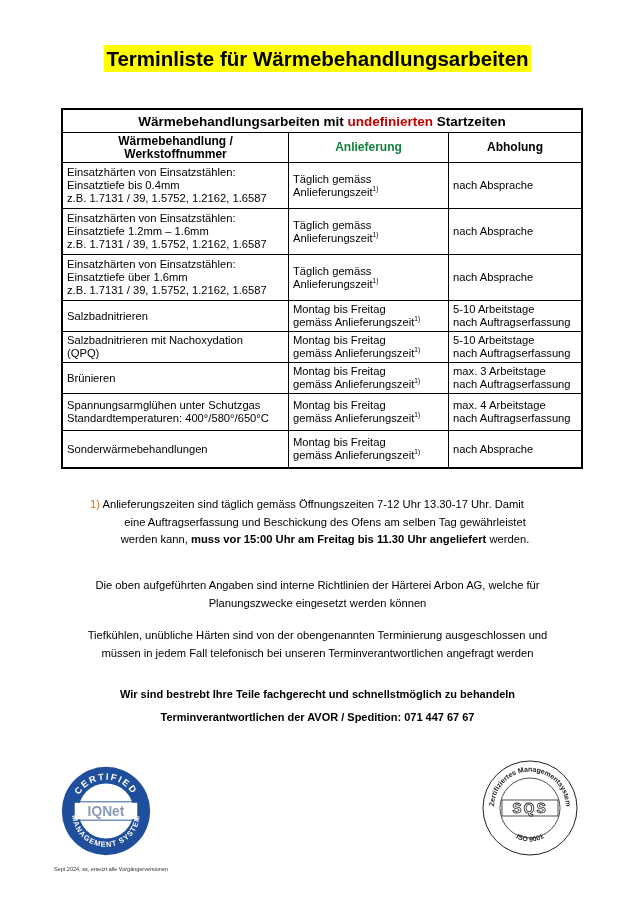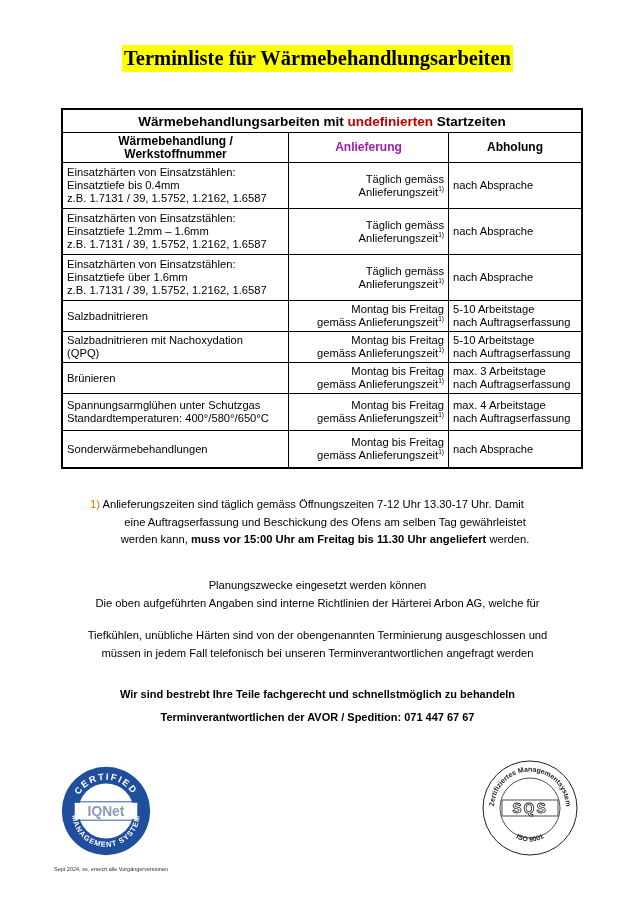--- a/index.html
+++ b/index.html
@@ -1,41 +1,41 @@
 <!DOCTYPE html>
 <html><head>
 <meta charset="utf-8">
 <style>
   html, body { margin: 0; padding: 0; background: #ffffff; }
   body {
     width: 635px; height: 899px; position: relative; overflow: hidden;
     font-family: "Liberation Sans", sans-serif; color: #000;
   }
-  .title-wrap { position: absolute; top: 45px; left: 0; width: 635px; text-align: center; font-family: Liberation Serif, serif; }
+  .title-wrap { position: absolute; top: 45px; left: 0; width: 635px; text-align: center; }
   .title {
     display: inline-block; background: #ffff00; font-weight: bold;
     font-size: 20.5px; padding: 1px 2px; line-height: 25px;
   }
   table.sched {
     position: absolute; left: 61px; top: 108px; width: 522px;
     border-collapse: collapse; border: 2px solid #000;
     font-size: 11.2px; line-height: 13px;
   }
   table.sched td, table.sched th { border: 1px solid #000; padding: 0 4px; }
   .caption-row th {
     font-size: 13.5px; font-weight: bold; text-align: center; height: 22px; padding: 0;
   }
   .red { color: #c00000; }
   .head-row th {
     font-size: 12px; font-weight: bold; text-align: center; height: 29px;
     border-bottom: 2px solid #000;
   }
-  .orange { color: #a21caf; }
+  .orange { color: #15803d; }
   td.c1 { width: 217px; text-align: left; }
-  td.c2 { width: 151px; text-align: right; }
+  td.c2 { width: 151px; text-align: left; }
   td.c3 { text-align: left; }
   tr.tall td { height: 45px; }
   tr.mid td { height: 30px; }
   tr.mid2 td { height: 36px; }
   sup { font-size: 6.5px; vertical-align: 5px; line-height: 0; }
   .footnote {
     position: absolute; top: 496px; left: 90px; width: 470px;
     font-size: 11.2px; line-height: 17.5px;
   }
   .footnote .fn-num { color: #e36c09; }
@@ -112,22 +112,22 @@
     </tbody>
 </table>
 
 <div class="footnote">
   <span class="fn-num">1)</span><span> Anlieferungszeiten sind täglich gemäss Öffnungszeiten 7-12 Uhr 13.30-17 Uhr. Damit</span>
   <span class="indent">eine Auftragserfassung und Beschickung des Ofens am selben Tag gewährleistet</span>
   <span class="indent"><span>werden kann, </span><b>muss vor 15:00 Uhr am Freitag bis 11.30 Uhr angeliefert</b><span> werden.</span></span>
 </div>
 
 <div class="para p1">
+  <div>Die oben aufgeführten Angaben sind interne Richtlinien der Härterei Arbon AG, welche für</div>
   <div>Planungszwecke eingesetzt werden können</div>
-  <div>Die oben aufgeführten Angaben sind interne Richtlinien der Härterei Arbon AG, welche für</div>
 </div>
 <div class="para p2">
   <div>Tiefkühlen, unübliche Härten sind von der obengenannten Terminierung ausgeschlossen und</div>
   <div>müssen in jedem Fall telefonisch bei unseren Terminverantwortlichen angefragt werden</div>
 </div>
 
 <div class="bold-para b1">Wir sind bestrebt Ihre Teile fachgerecht und schnellstmöglich zu behandeln</div>
 <div class="bold-para b2">
   <div>Terminverantwortlichen der AVOR / Spedition: 071 447 67 67</div>
 </div>

